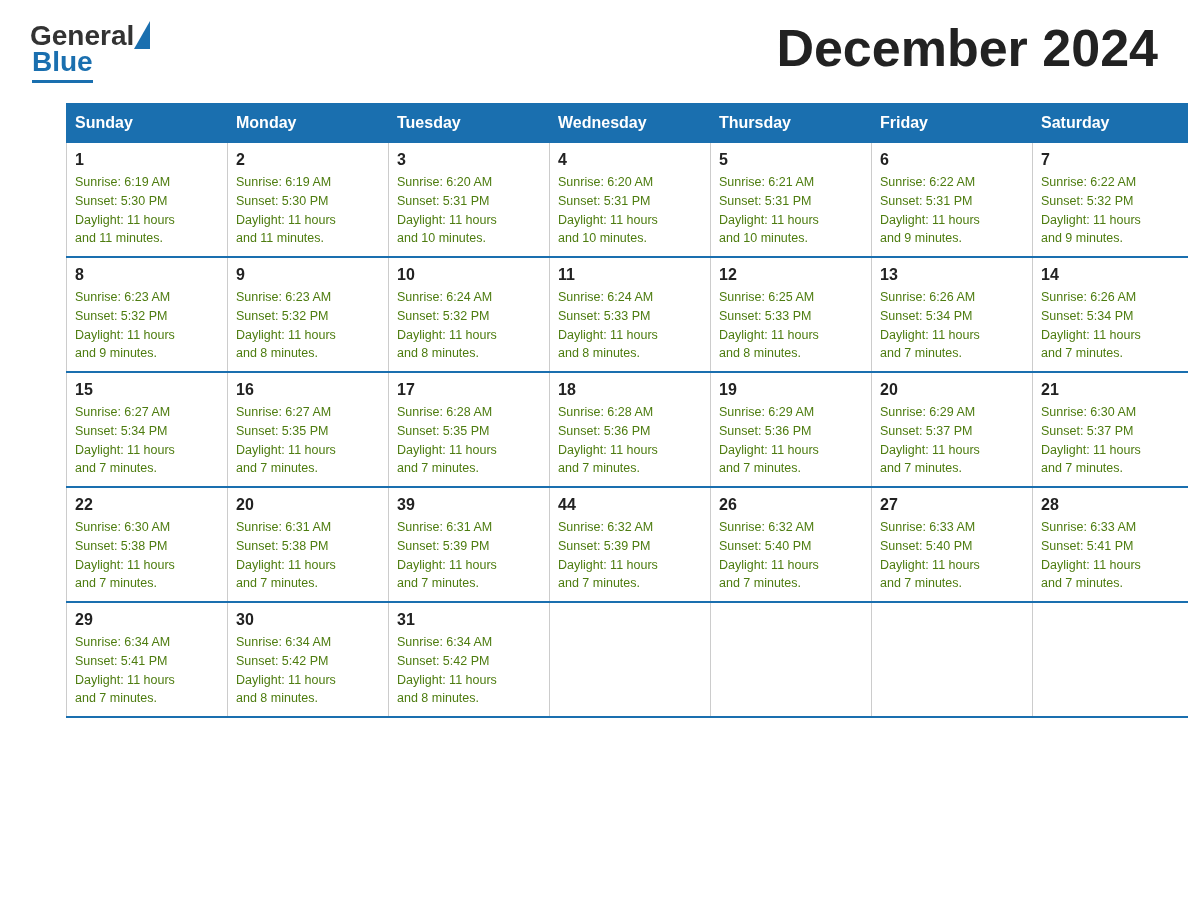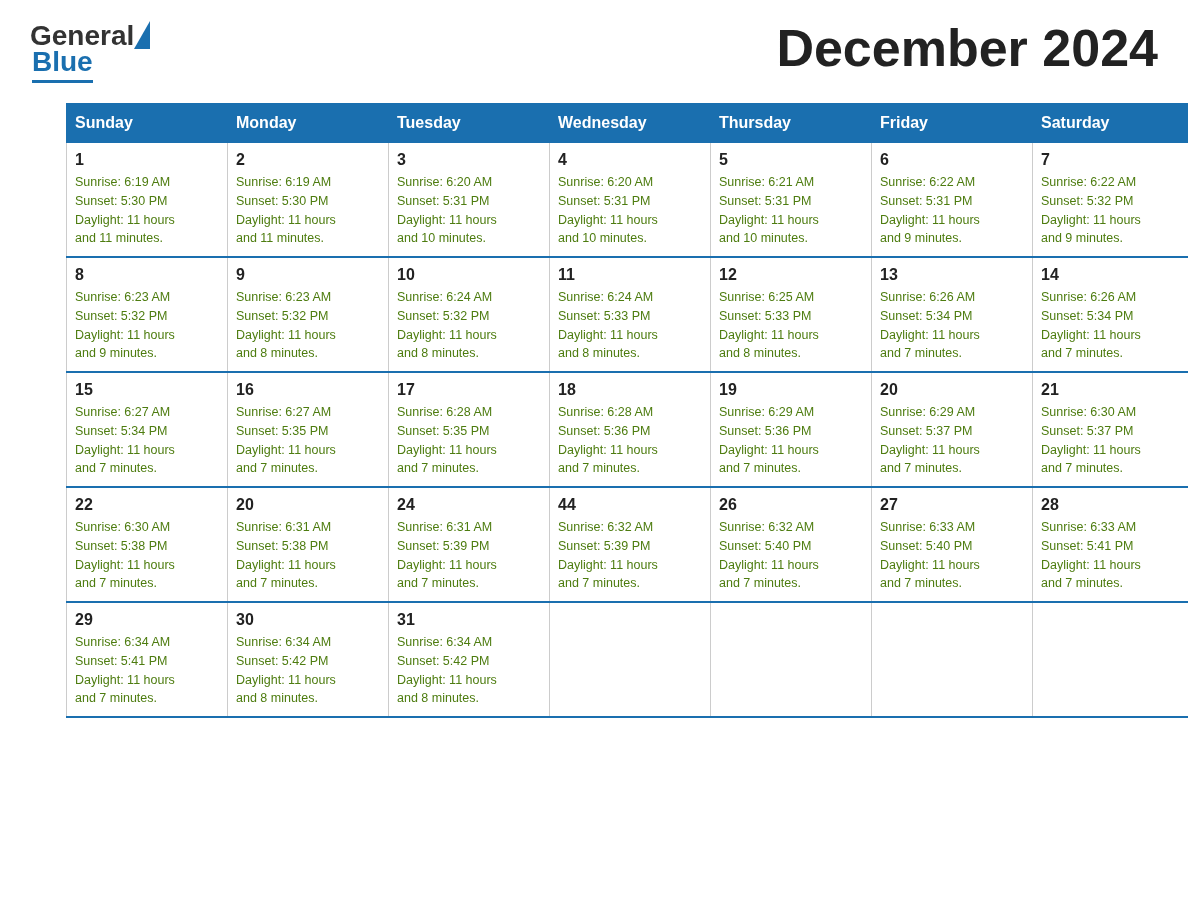--- a/index.html
+++ b/index.html
@@ -338,21 +338,21 @@
         <td>
         <span class="day-number">20</span>
         <div class="day-info">
           Sunrise: 6:31 AM<br>
           Sunset: 5:38 PM<br>
           Daylight: 11 hours<br>
           and 7 minutes.
         </div>
       </td>
         <td>
-        <span class="day-number">24</span>
+        <span class="day-number">39</span>
         <div class="day-info">
           Sunrise: 6:31 AM<br>
           Sunset: 5:39 PM<br>
           Daylight: 11 hours<br>
           and 7 minutes.
         </div>
       </td>
         <td>
         <span class="day-number">44</span>
         <div class="day-info">

